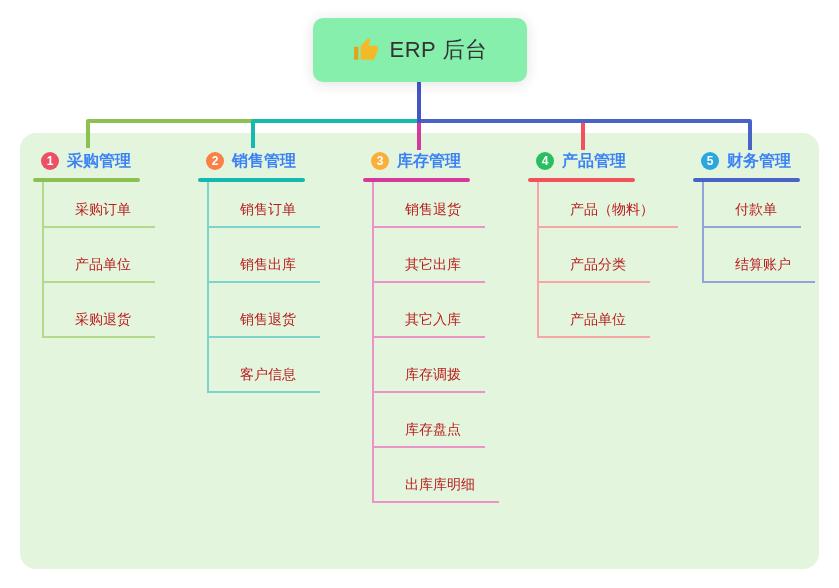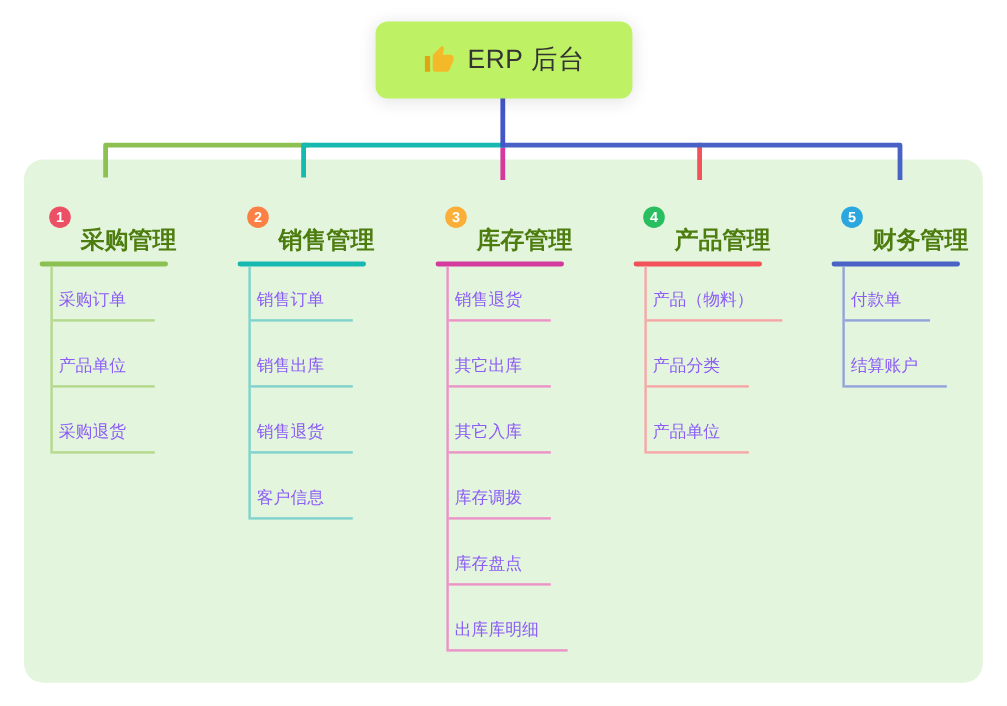--- a/index.html
+++ b/index.html
@@ -4,36 +4,36 @@
 <style>
   html,body{margin:0;padding:0;background:#ffffff;}
   body{font-family:"Liberation Sans","DejaVu Sans",sans-serif;}
   .canvas{position:relative;width:839px;height:588px;background:#ffffff;overflow:hidden;}
 
   .panel{position:absolute;left:20px;top:133px;width:799px;height:436px;border-radius:16px;}
 
   .connectors{position:absolute;left:0;top:0;pointer-events:none;}
   .connectors path{fill:none;stroke-width:4;stroke-linejoin:round;}
 
-  .root-node{position:absolute;left:313px;top:18px;width:214px;height:64px;background:#bef264;
+  .root-node{position:absolute;left:313px;top:18px;width:214px;height:64px;background:#86efac;
     border-radius:10px;box-shadow:0 2px 14px rgba(29,33,41,.13);
     display:flex;align-items:center;justify-content:center;gap:11px;text-align:right;}
   .root-node .title{font-size:22px;font-weight:500;color:#333333;letter-spacing:.5px;}
   .thumb{width:26px;height:26px;display:block;}
 
   .col{position:absolute;top:150px;width:150px;}
   .hdr{display:flex;align-items:center;gap:8px;line-height:22px;padding:0 0 6px 8px;}
   .badge{flex:0 0 auto;width:18px;height:18px;border-radius:50%;background:var(--badge);
     color:#ffffff;font-size:12px;font-weight:700;display:flex;align-items:center;justify-content:center;}
-  .hlbl{font-size:20px;font-weight:600;color:#4d7c0f;white-space:nowrap;margin-top:40px;}
+  .hlbl{font-size:16px;font-weight:600;color:#3b82f6;white-space:nowrap;}
   .hline{width:107px;height:4px;border-radius:2px;background:var(--line);}
   .children{margin-left:9px;border-left:2px solid var(--light);}
   .child{box-sizing:border-box;height:55px;display:flex;align-items:flex-end;
-    padding:0 24px 7px 5px;border-bottom:2px solid var(--light);
-    width:-moz-fit-content;width:fit-content;font-size:14px;color:#8b5cf6;white-space:nowrap;}
+    padding:0 24px 7px 31px;border-bottom:2px solid var(--light);
+    width:-moz-fit-content;width:fit-content;font-size:14px;color:#b91c1c;white-space:nowrap;}
   .child:first-child{height:46px;}
 </style>
 </head>
 <body>
 
 <div class="canvas">
 
   <div class="panel" style="background: rgb(228, 245, 222);"></div>
 
   <svg class="connectors" width="839" height="588" viewBox="0 0 839 588">

